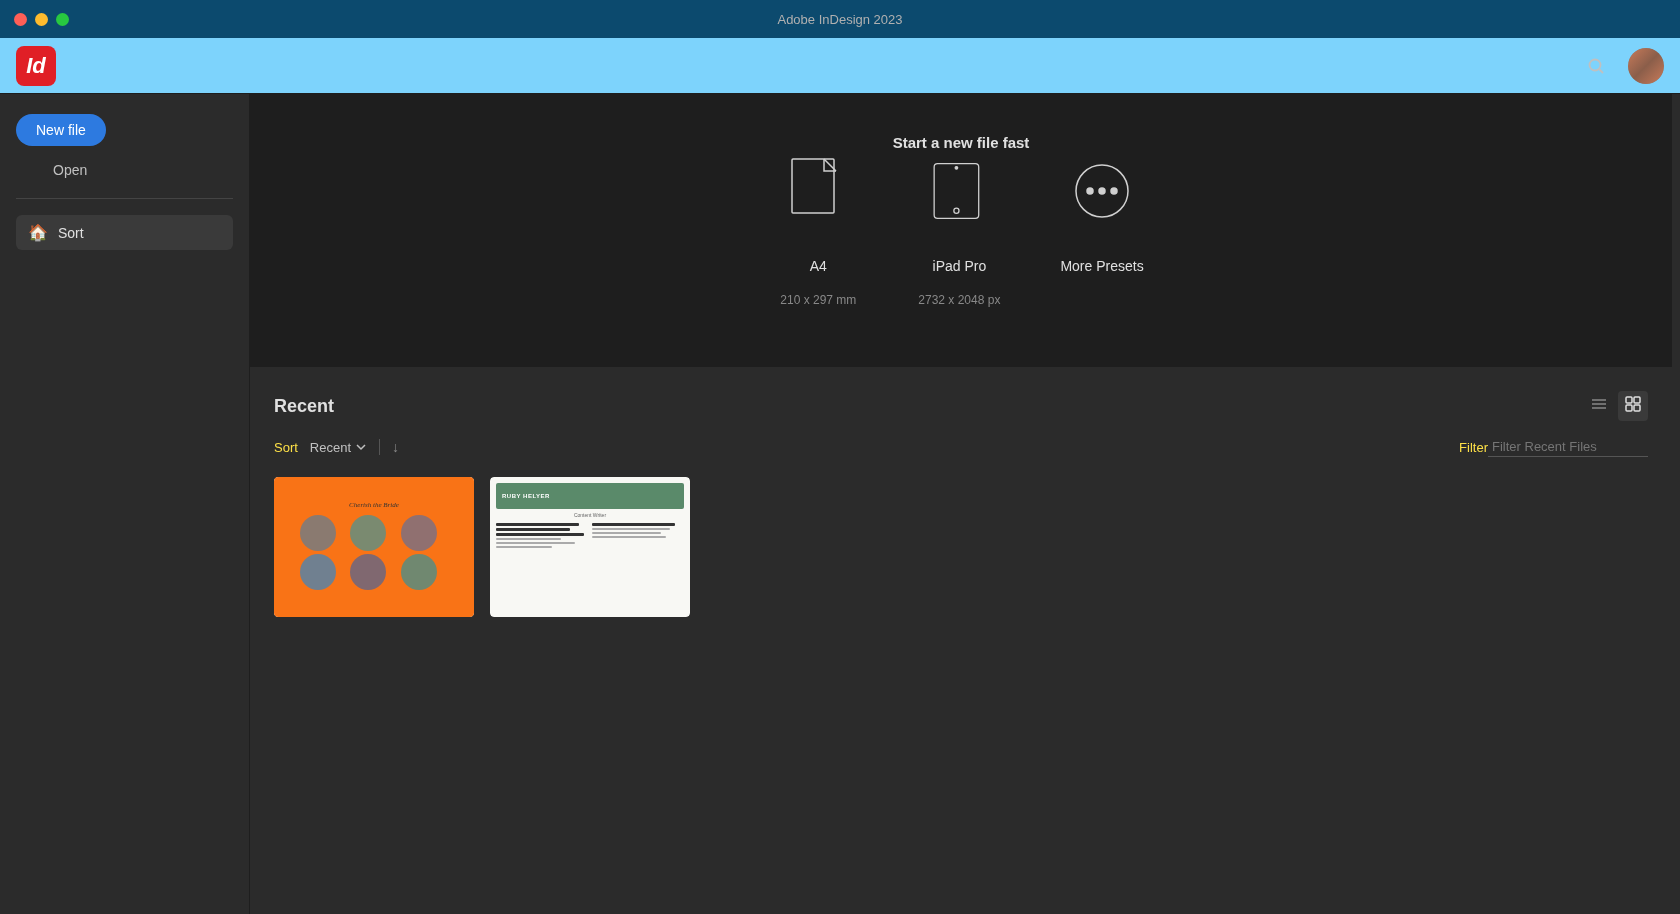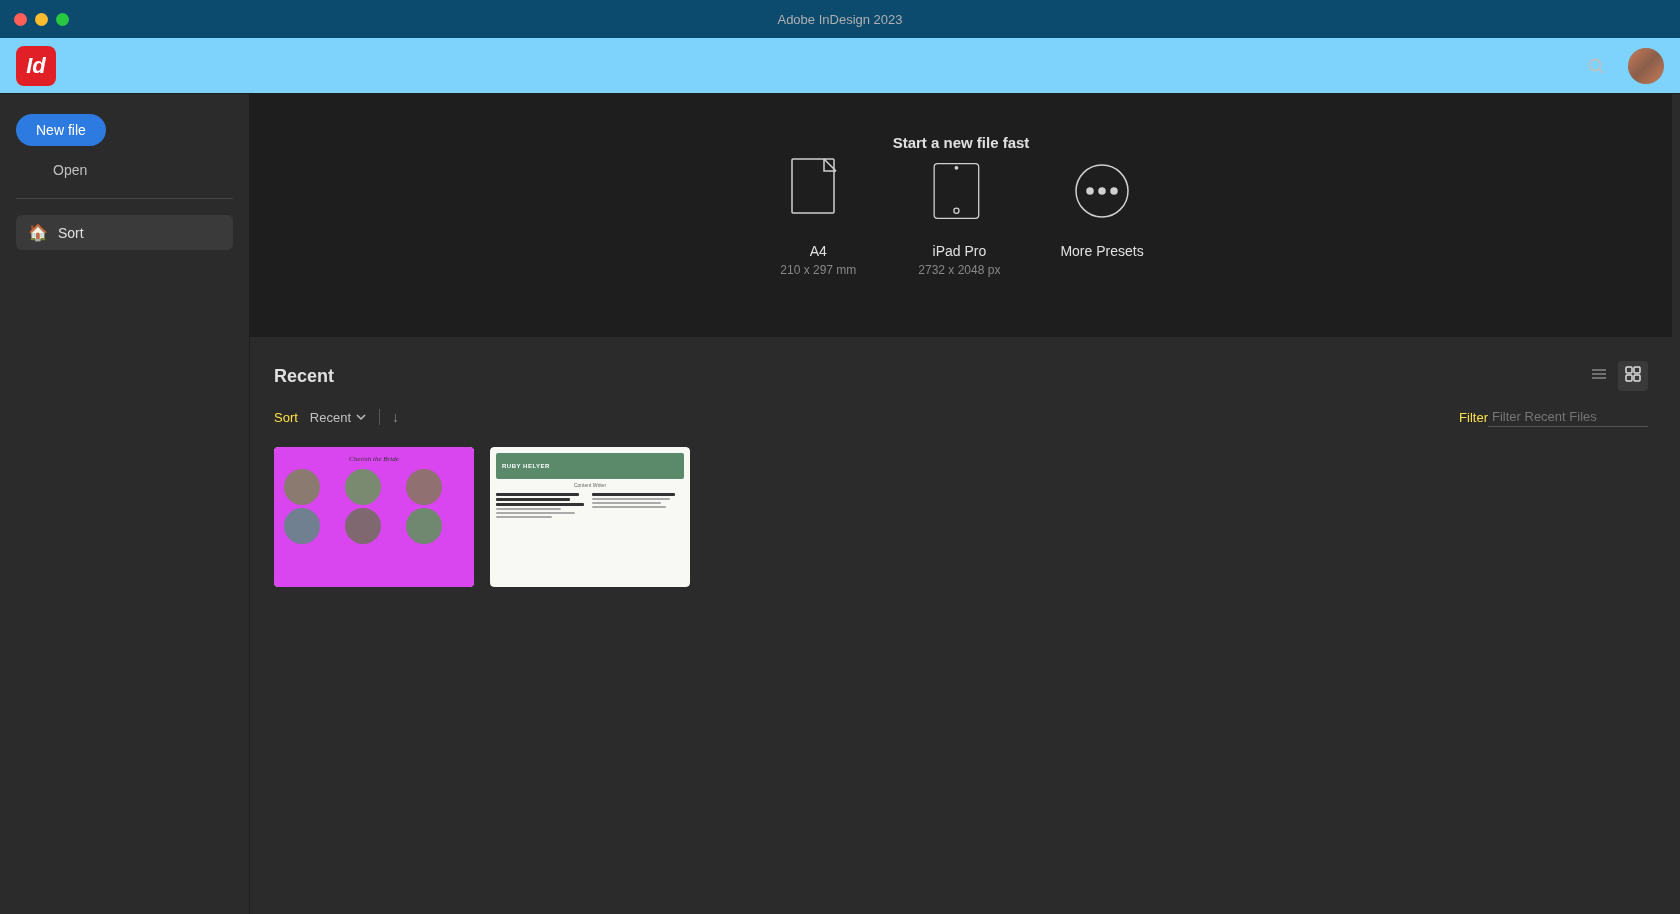--- a/index.html
+++ b/index.html
@@ -199,21 +199,21 @@
       display: flex;
       justify-content: center;
       gap: 60px;
       margin-bottom: 20px;
     }
     .preset-item {
       display: flex;
       flex-direction: column;
       align-items: center;
       cursor: pointer;
-      gap: 12px;
+      gap: 27px;
     }
     .preset-icon {
       width: 80px;
       height: 80px;
       display: flex;
       align-items: center;
       justify-content: center;
     }
     .preset-name {
       font-size: 14px;
@@ -469,21 +469,21 @@
         <div class="filter-area">
           <span class="sort-label">Filter</span>
           <input class="filter-input" type="text" placeholder="Filter Recent Files" style="">
         </div>
       </div>
 
       <div class="thumbnails-grid">
 
         <div class="thumbnail-card">
           <div class="thumbnail-img">
-            <div style="width:100%;height:100%;background:#d946ef;padding:8px;position:relative;">
+            <div style="width:100%;height:100%;background:#f97316;padding:24px;position:relative;">
 
               <div style="font-size:7px;color:#333;text-align:center;font-family:serif;margin-bottom:4px;font-style:italic;">Cherish the Bride</div>
 
               <div style="display:grid;grid-template-columns:1fr 1fr 1fr;gap:3px;padding:2px;">
                 <div style="background:#8a7a70;border-radius:50%;width:36px;height:36px;"></div>
                 <div style="background:#7a8a70;border-radius:50%;width:36px;height:36px;"></div>
                 <div style="background:#907070;border-radius:50%;width:36px;height:36px;"></div>
                 <div style="background:#708090;border-radius:50%;width:36px;height:36px;"></div>
                 <div style="background:#806870;border-radius:50%;width:36px;height:36px;"></div>
                 <div style="background:#708870;border-radius:50%;width:36px;height:36px;"></div>

